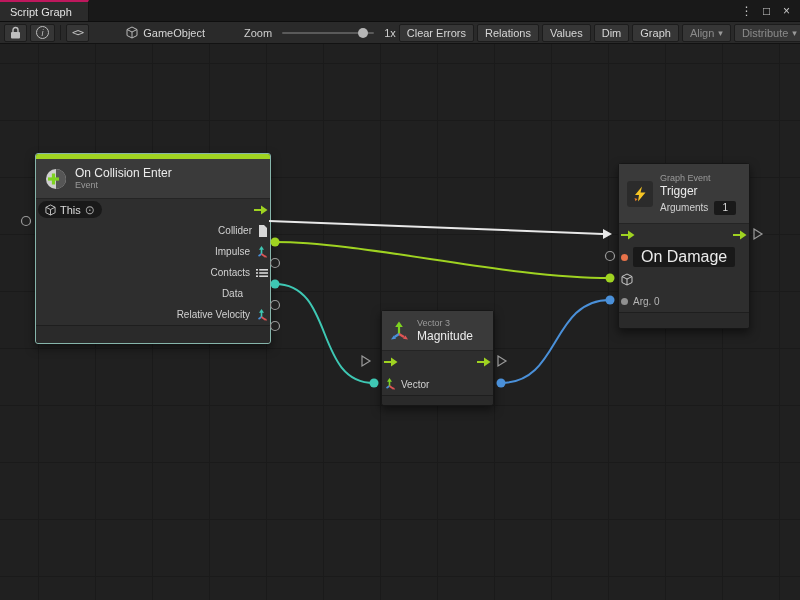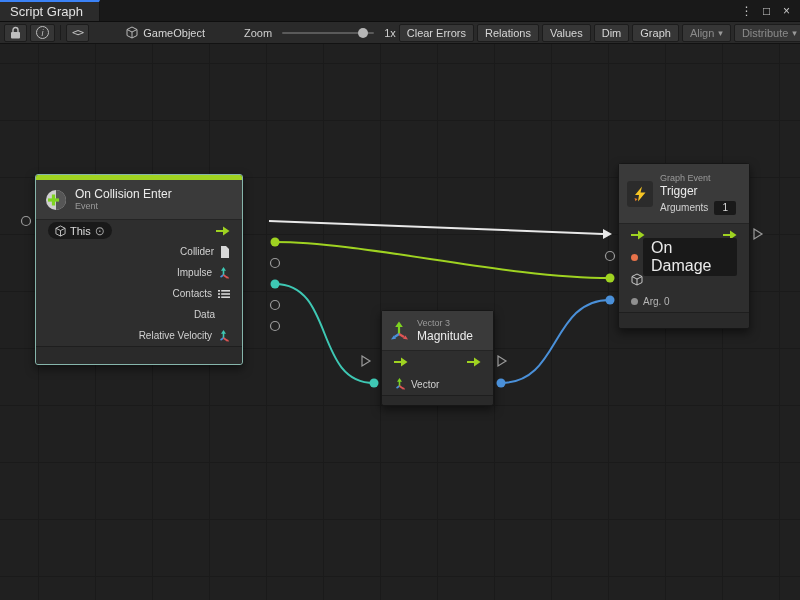--- a/index.html
+++ b/index.html
@@ -4,21 +4,21 @@
 <style>
   *{margin:0;padding:0;box-sizing:border-box}
   html,body{width:800px;height:600px;overflow:hidden;background:#191919;
     font-family:"Liberation Sans",sans-serif;}
   .app{position:relative;width:800px;height:600px;background:#191919;color:#ddd;font-size:11px}
 
   
   .titlebar{position:absolute;left:0;top:0;width:800px;height:22px;background:#191919;
     display:flex;align-items:stretch;border-bottom:1px solid #0e0e0e}
   .tab{display:flex;align-items:center;padding:0 16px 0 10px;background:#2b2b2b;
-    border-top:2px solid #3b82f6;border-right:1px solid #141414;color:#e2e2e2;font-size:13px}
+    border-top:2px solid #be185d;border-right:1px solid #141414;color:#e2e2e2;font-size:11px}
   .win-controls{margin-left:auto;display:flex;align-items:center;gap:3px;padding-right:5px}
   .win-controls span{width:17px;height:17px;display:flex;align-items:center;justify-content:center;
     color:#c9c9c9;font-size:12px}
 
   
   .toolbar{position:absolute;left:0;top:22px;width:800px;height:22px;background:#2a2a2a;
     border-bottom:1px solid #121212;display:flex;align-items:center;gap:3px;padding:0 0 0 4px;
     overflow:hidden;white-space:nowrap}
   .tbtn{height:18px;display:inline-flex;align-items:center;justify-content:center;padding:0 7px;
     background:#363636;border:1px solid #1c1c1c;border-radius:2px;color:#d6d6d6;font-size:11px;gap:4px;flex:none}
@@ -48,42 +48,42 @@
   
   .node{position:absolute;background:#2e2e2e;border:1px solid #161616;border-radius:3px;
     box-shadow:0 4px 10px rgba(0,0,0,.5)}
   .node.selected{border-color:#86b5ab}
   .accent{height:5px;background:#9fd321;border-radius:2px 2px 0 0}
   .nhead{display:flex;align-items:center;gap:7px;padding:0 8px;background:#3a3a3a;
     border-bottom:1px solid #242424}
   .ntitles{display:flex;flex-direction:column;justify-content:center}
   .ntitle{font-size:12px;color:#ececec;line-height:14px}
   .nsub{font-size:9px;color:#9a9a9a;line-height:11px}
-  .nrow{display:flex;align-items:center;gap:5px;padding:0 12px}
+  .nrow{display:flex;align-items:center;gap:5px;padding:0 2px}
   .nrow.split{justify-content:space-between}
   .nrow.out{justify-content:flex-end;gap:6px}
   .nrow.noicon{padding-right:27px}
   .rowlabel{color:#d2d2d2;font-size:10px}
   .rowlabel.dim{color:#b5b5b5}
   .nfoot{background:#2a2a2a;border-top:1px solid #1e1e1e;border-radius:0 0 3px 3px}
   .chip{display:inline-flex;align-items:center;gap:4px;height:17px;padding:0 7px;background:#191919;
     border-radius:9px;color:#dcdcdc}
   .picker{color:#a5a5a5;font-size:12px;line-height:1}
   .dot{width:7px;height:7px;border-radius:50%;flex:none}
   .dot.orange{background:#e8734a}
   .dot.gray{background:#8f8f8f}
   .name-field{background:#191919;padding:1px 8px;border-radius:2px;color:#eaeaea;font-size:16px}
   .icon-box{width:26px;height:26px;background:#2b2b2b;border-radius:3px;display:flex;
     align-items:center;justify-content:center;flex:none}
   .argline{display:flex;align-items:center;gap:6px;margin-top:3px}
   .args-field{min-width:22px;height:14px;background:#191919;border-radius:2px;color:#dcdcdc;
     display:inline-flex;align-items:center;justify-content:center;font-size:10px;padding:0 3px}
 
   
-  .oce{left:35px;top:130px;width:208px}
+  .oce{left:35px;top:109px;width:236px}
   .oce .nhead{height:40px}
   .oce .nrow{height:21px}
   .oce .nfoot{height:18px}
   .vec{left:381px;top:266px;width:113px}
   .vec .nhead{height:40px}
   .vec .nrow{height:22px}
   .vec .nfoot{height:10px}
   .evt{left:618px;top:119px;width:132px}
   .evt .nhead{height:60px}
   .evt .nrow{height:22px}

